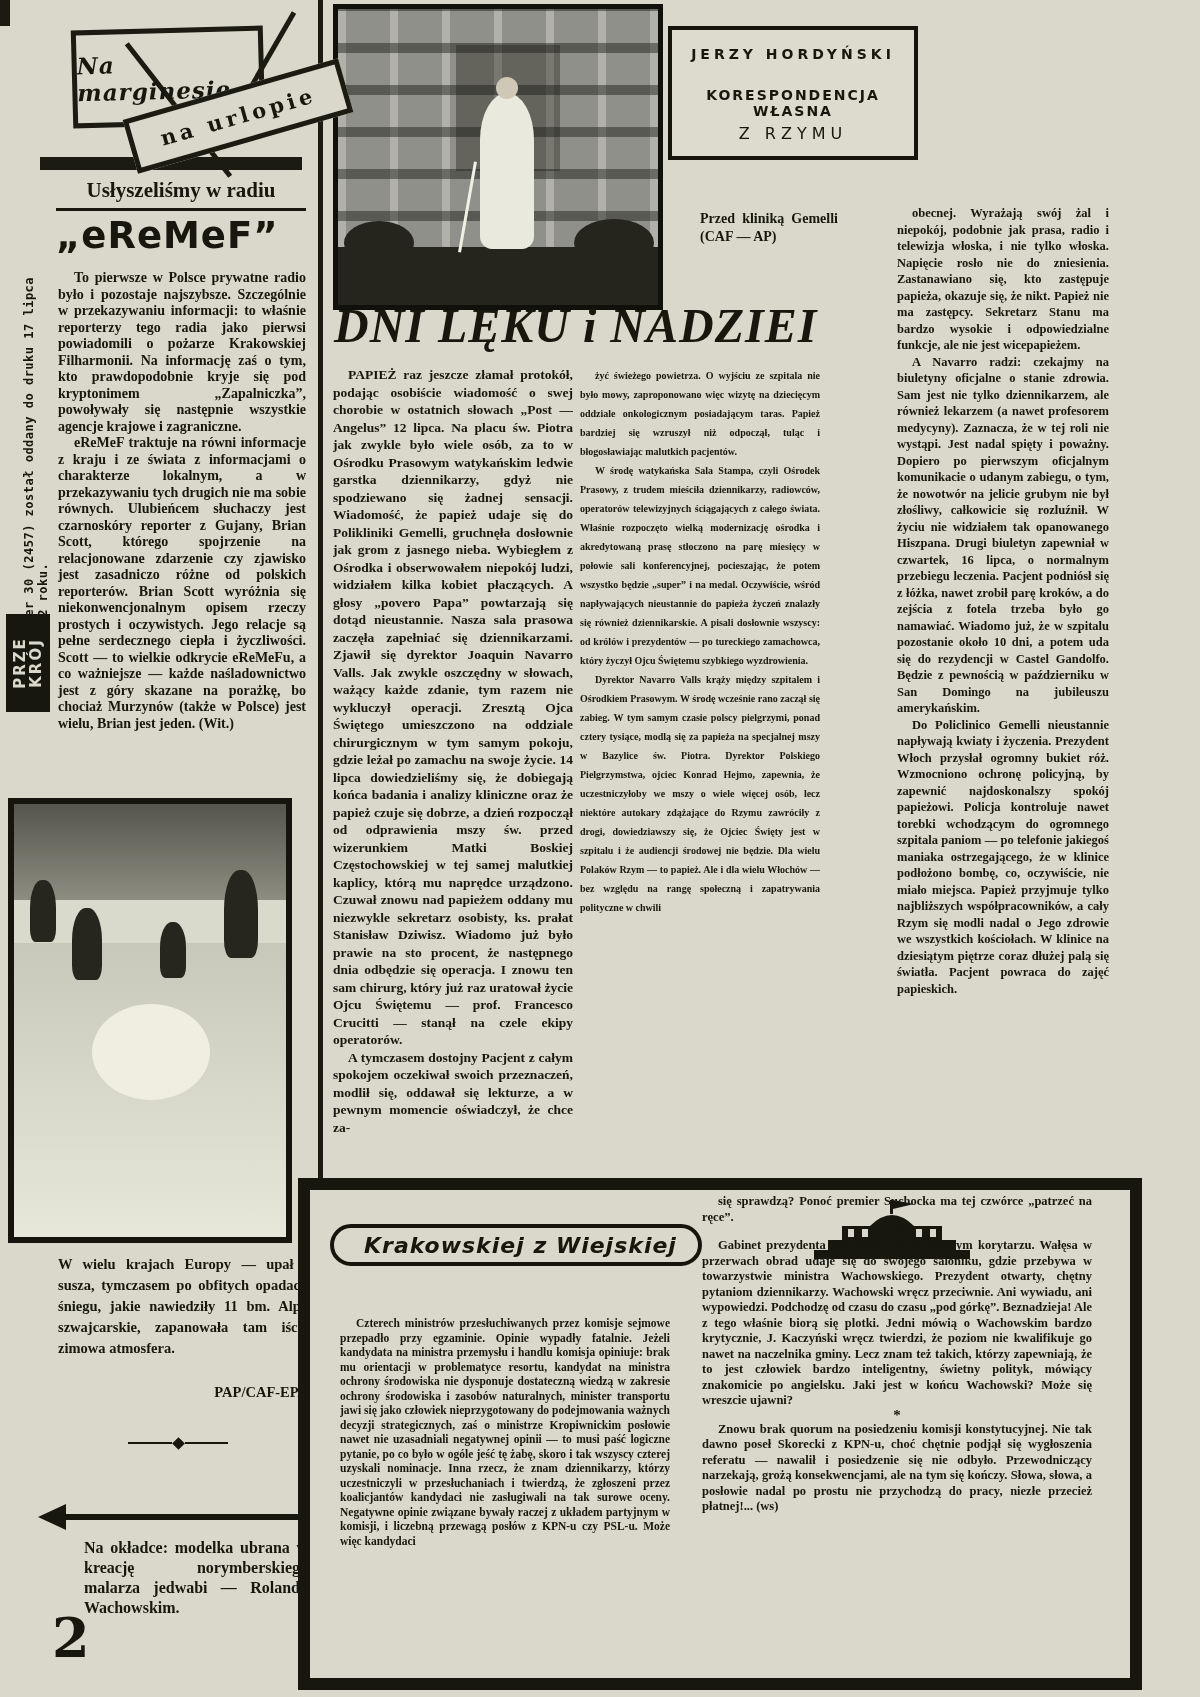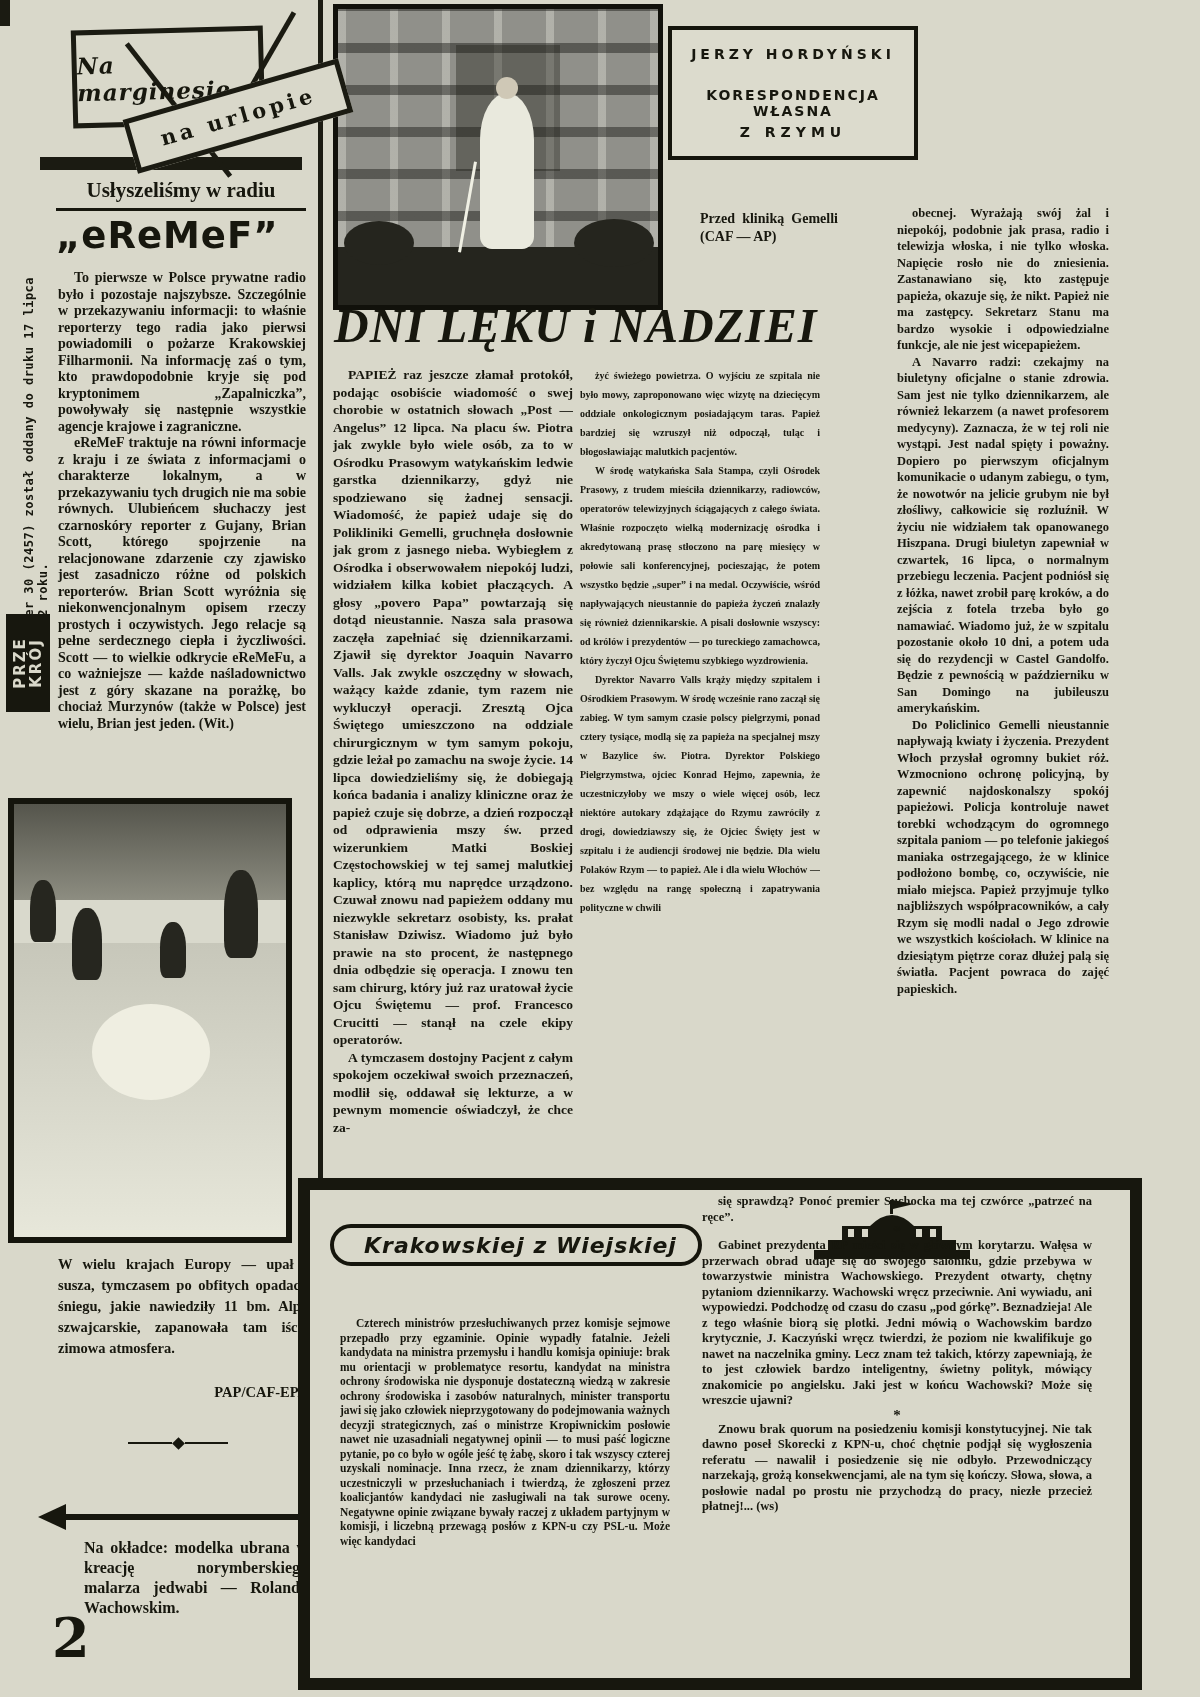--- a/index.html
+++ b/index.html
@@ -73,21 +73,21 @@
   .arrow .bar{position:absolute;left:22px;top:10px;right:0;height:6px;background:#17170e;}
   .cover-note{left:84px;top:1538px;width:224px;font-weight:bold;font-size:16px;line-height:20px;text-align:justify;}
   .pageno{left:52px;top:1606px;font-family:"DejaVu Serif",serif;font-weight:bold;font-size:54px;}
 
   
   .vrule{left:318px;top:0;width:5px;height:1178px;}
   .jh-box{left:668px;top:26px;width:250px;height:134px;border:4px solid #15150c;text-align:center;
           box-sizing:border-box;padding-top:16px;background:#dcdbcd;}
   .jh-name{font-family:"DejaVu Sans",sans-serif;font-weight:bold;font-size:14px;letter-spacing:4px;}
   .jh-l2{font-family:"DejaVu Sans",sans-serif;font-weight:bold;font-size:14px;letter-spacing:2px;margin-top:25px;}
-  .jh-l3{font-family:"DejaVu Sans",sans-serif;font-weight:bold;font-size:14px;letter-spacing:5px;margin-top:5px;}
+  .jh-l3{font-family:"DejaVu Sans",sans-serif;font-weight:normal;font-size:16px;letter-spacing:5px;margin-top:5px;}
   .gem-cap{left:700px;top:210px;width:138px;font-weight:bold;font-size:14px;line-height:18px;text-align:justify;}
   .headline{left:334px;top:298px;width:510px;font-weight:bold;font-style:italic;font-size:48px;
             letter-spacing:1px;white-space:nowrap;}
   .art{font-weight:bold;text-align:justify;overflow:hidden;}
   .art p{margin:0;text-indent:15px;}
   .c1{left:333px;top:366px;width:240px;font-size:13.5px;line-height:17.5px;max-height:800px;}
   .c2{left:580px;top:366px;width:240px;font-size:10px;line-height:19px;max-height:800px;}
   .c3{left:897px;top:205px;width:212px;font-size:12.5px;line-height:16.5px;max-height:965px;}
 
   

